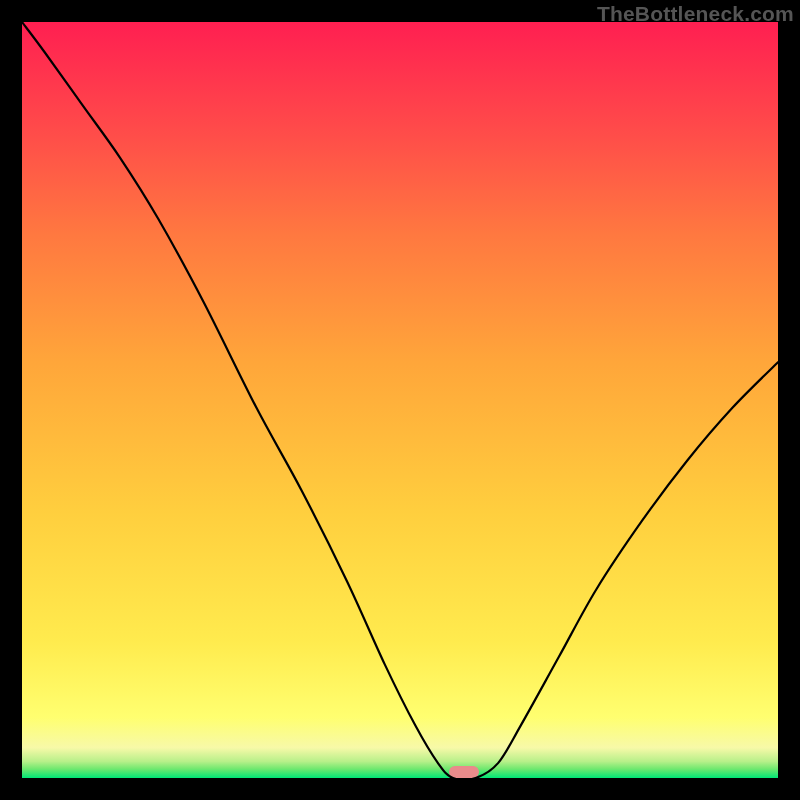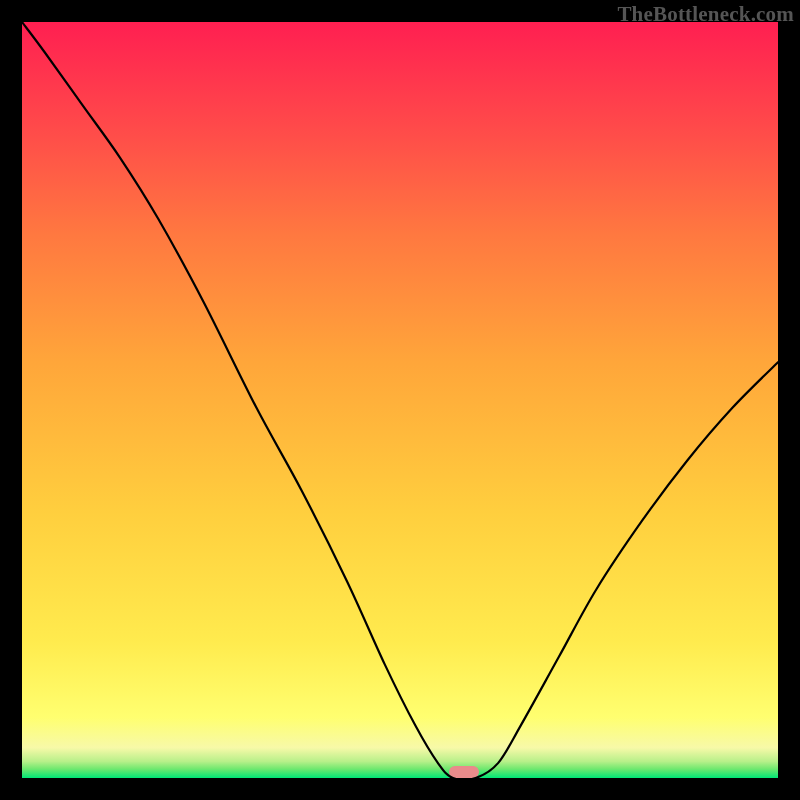--- a/index.html
+++ b/index.html
@@ -43,21 +43,21 @@
   }
   .tag {
     position: absolute;
     background: #e98b8b;
     border-radius: 6px;
   }
   .watermark {
     position: absolute;
     top: 2px;
     right: 6px;
-    font-family: Liberation Serif, serif;
+    font-family: Liberation Sans, sans-serif;
     font-size: 21px;
     font-weight: 600;
     color: #555555;
     letter-spacing: 0.2px;
   }
   svg.curve {
     position: absolute;
     left: 0; top: 0;
   }
 </style>

